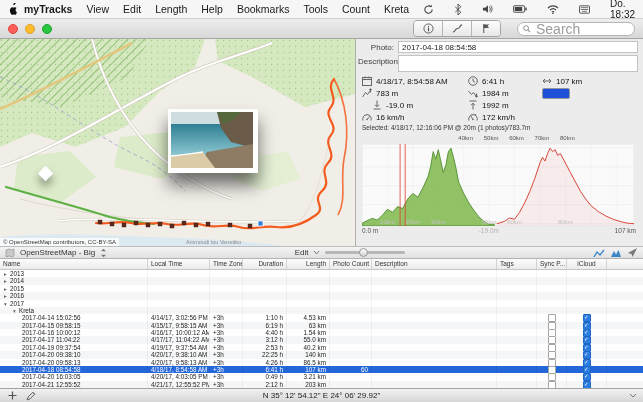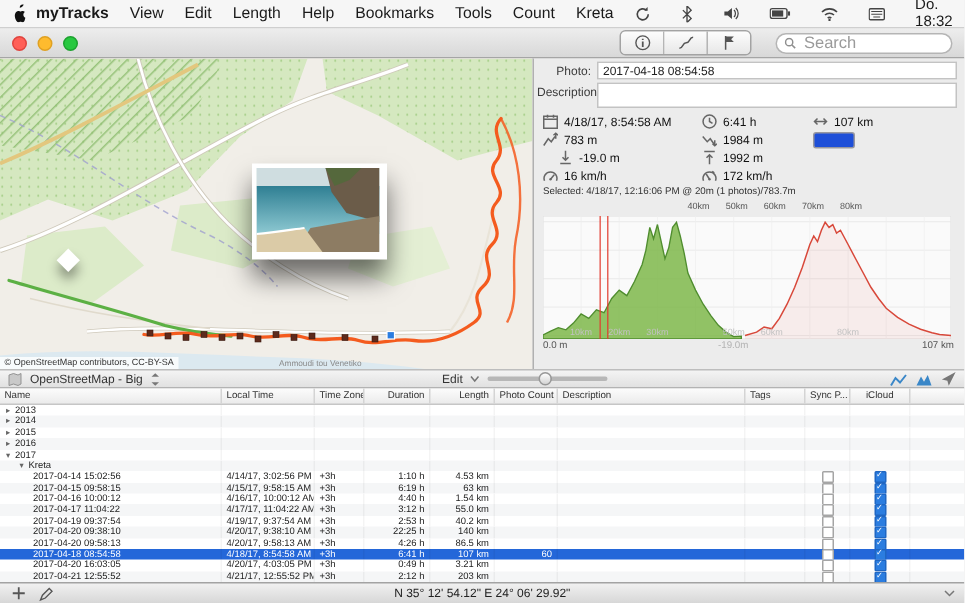--- a/index.html
+++ b/index.html
@@ -23,21 +23,21 @@
   .t-close{background:#ff5f57;border:1px solid #e0443e}
   .t-min{background:#febb2e;border:1px solid #dfa123}
   .t-zoom{background:#28c840;border:1px solid #1da22f}
   .seg-group{margin-left:auto;display:flex;border:1px solid #a3a3a3;border-radius:4px;
     overflow:hidden;margin-right:16px;height:15px}
   .seg{width:28px;display:flex;align-items:center;justify-content:center;
     background:linear-gradient(#fdfdfd,#e7e7e7);border-right:1px solid #b5b5b5}
   .seg:last-child{border-right:none}
   .search{width:118px;height:14px;background:#fff;border:1px solid #b5b5b5;border-radius:8px;
     display:flex;align-items:center;padding:0 5px;gap:3px;box-sizing:border-box}
-  .search input{border:none;outline:none;background:transparent;font-size:11px;width:90px;
+  .search input{border:none;outline:none;background:transparent;font-size:14px;width:90px;
     font-family:"Liberation Sans",sans-serif;color:#555}
   .search input::placeholder{color:#9a9a9a}
   
   #map-pane{position:absolute;top:39px;left:0;width:355px;height:207px;overflow:hidden;background:#f1eee8}
   .map-attr{position:absolute;left:0;bottom:0;background:rgba(255,255,255,.8);
     font-size:6px;color:#333;padding:1px 3px;z-index:5}
   .photo-popup{position:absolute;left:168px;top:70px;width:90px;height:64px;background:#fff;
     padding:3px;box-sizing:border-box;box-shadow:0 12px 16px rgba(0,0,0,.55);z-index:4}
   .photo-tail{position:absolute;left:40px;top:129px;width:11px;height:11px;background:#fff;
     transform:rotate(45deg);box-shadow:4px 4px 8px rgba(0,0,0,.4);z-index:3}

